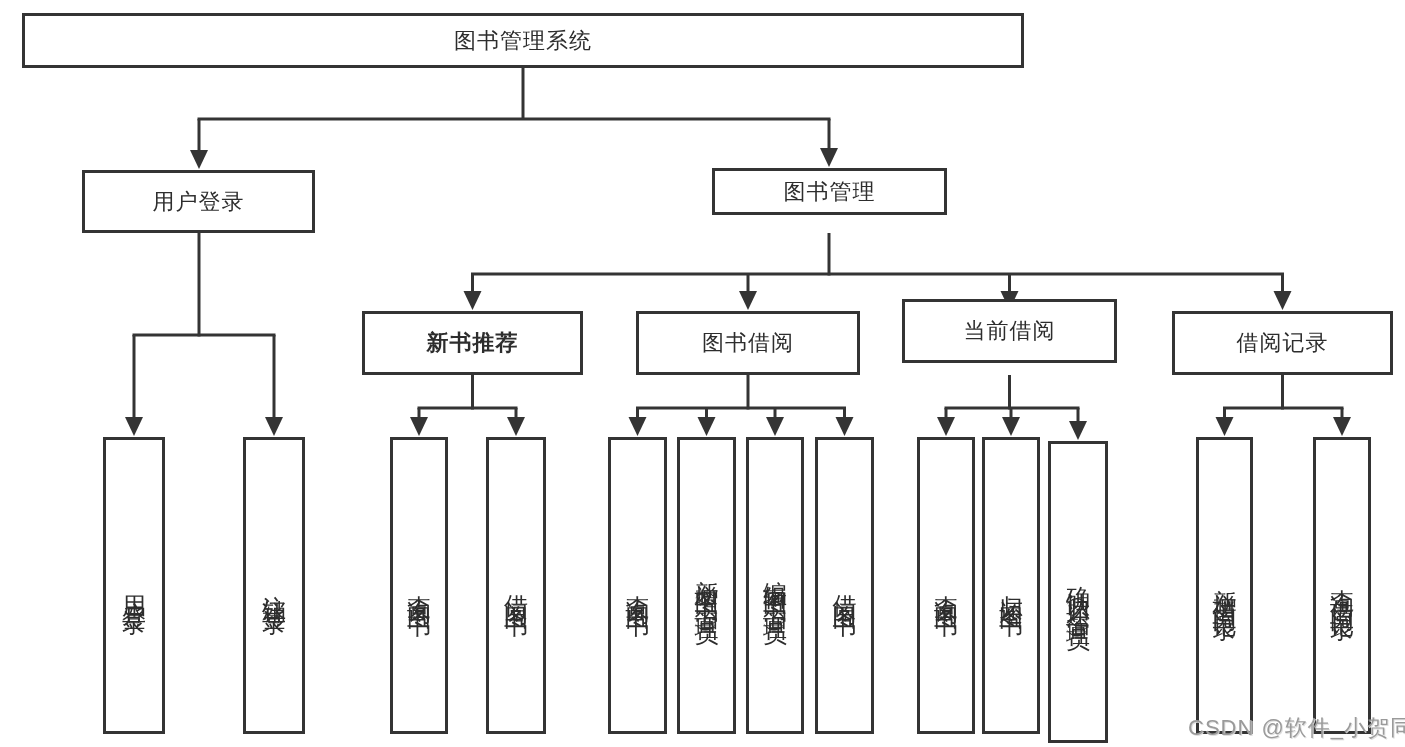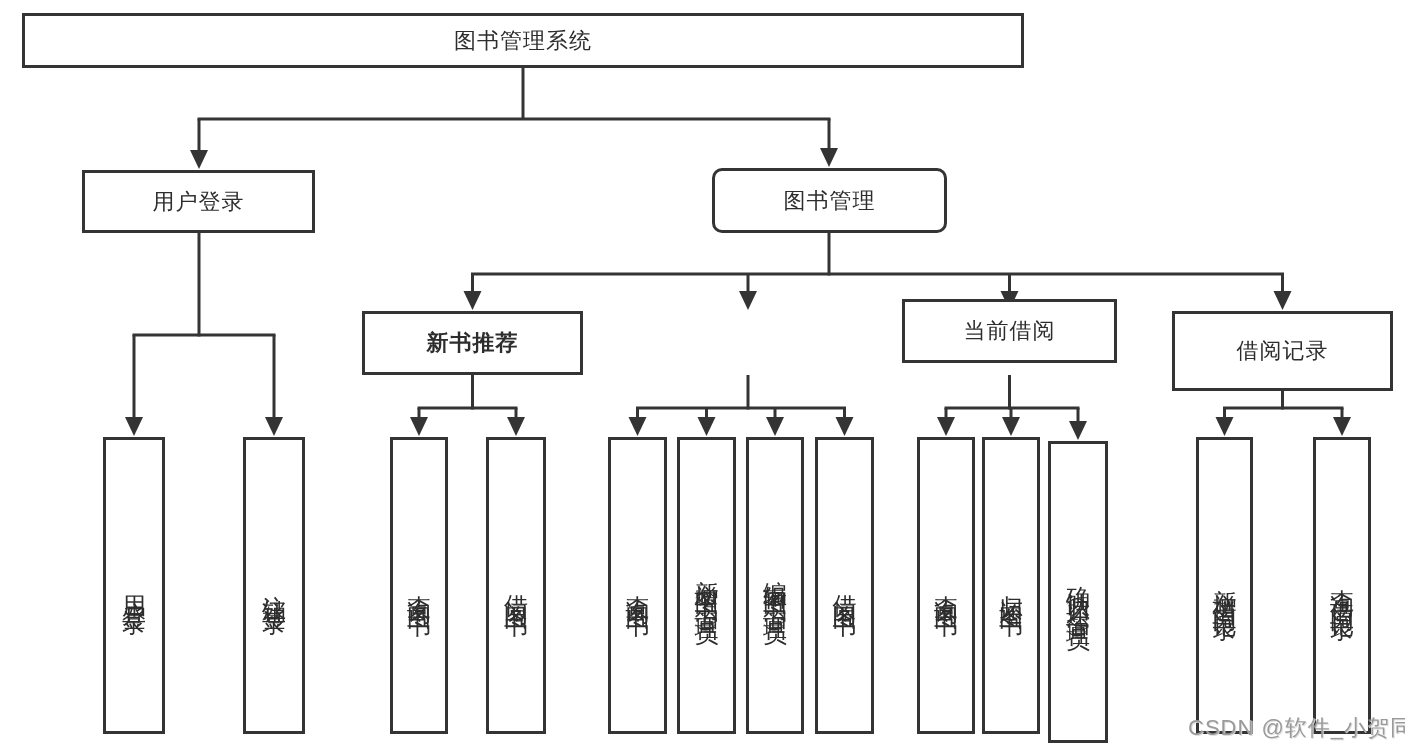--- a/index.html
+++ b/index.html
@@ -91,25 +91,26 @@
       <polygon points="1002,417 1020,417 1011,436"></polygon>
       <polygon points="1069,421 1087,421 1078,440"></polygon>
       <polygon points="1215.5,417 1233.5,417 1224.5,436"></polygon>
       <polygon points="1333,417 1351,417 1342,436"></polygon>
     </g>
   </svg>
 
   <div class="node h" style="left:22px;top:13px;width:1002px;height:55px;">图书管理系统</div>
 
   <div class="node h" style="left:82px;top:170px;width:233px;height:63px;">用户登录</div>
-  <div class="node h" style="left:712px;top:168px;width:235px;height:65px;border-radius:10px;">图书管理</div>
+  <div class="node h" style="left:712px;top:168px;width:235px;height:47px;">图书管理</div>
 
   <div class="node h" style="left:362px;top:311px;width:221px;height:64px;font-weight:bold;">新书推荐</div>
+  <div class="node h" style="left:636px;top:311px;width:224px;height:64px;">图书借阅</div>
   <div class="node h" style="left:902px;top:299px;width:215px;height:64px;">当前借阅</div>
-  <div class="node h" style="left:1172px;top:311px;width:221px;height:80px;">借阅记录</div>
+  <div class="node h" style="left:1172px;top:311px;width:221px;height:64px;">借阅记录</div>
 
   <div class="node leaf" style="left:103px;top:437px;width:62px;height:297px;">用户登录</div>
   <div class="node leaf" style="left:243px;top:437px;width:62px;height:297px;">注销登录</div>
 
   <div class="node leaf" style="left:390px;top:437px;width:58px;height:297px;">查询图书</div>
   <div class="node leaf" style="left:486px;top:437px;width:60px;height:297px;">借阅图书</div>
 
   <div class="node leaf" style="left:608px;top:437px;width:59px;height:297px;">查询图书</div>
   <div class="node leaf" style="left:677px;top:437px;width:59px;height:297px;">新增图书（管理员）</div>
   <div class="node leaf" style="left:746px;top:437px;width:58px;height:297px;">编辑图书（管理员）</div>

